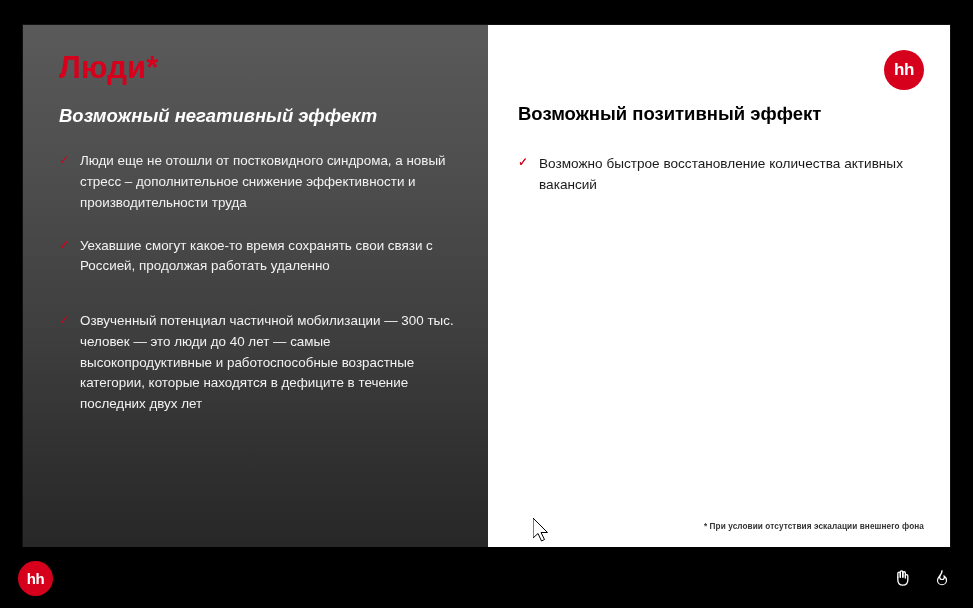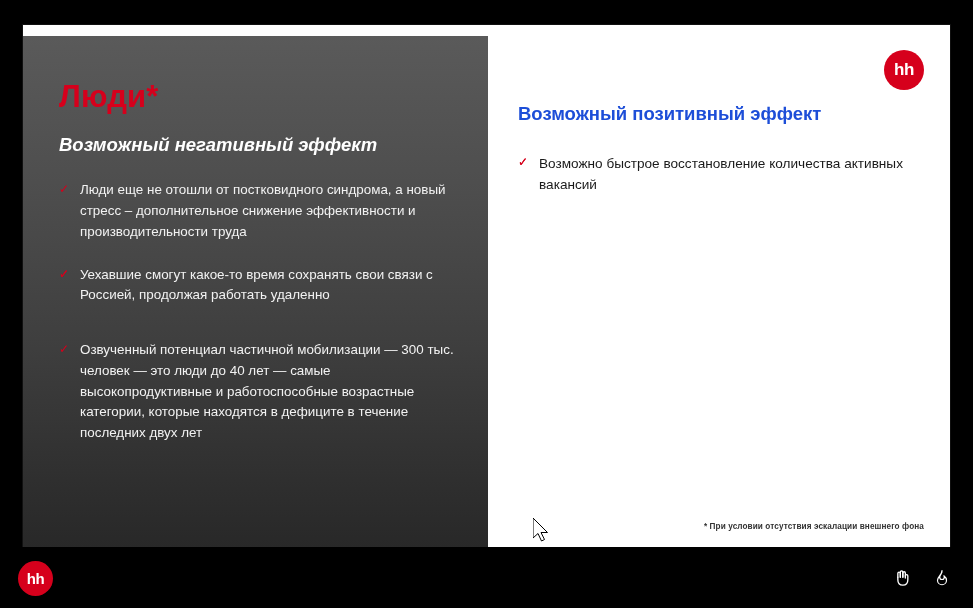--- a/index.html
+++ b/index.html
@@ -31,23 +31,22 @@
     background: #ffffff;
     box-shadow: 0 0 0 1px #111;
   }
   
   .panel-left {
     width: 465px;
     height: 100%;
     background: linear-gradient(180deg, #5a5a5a 0%, #4e4e4e 28%, #3e3e3e 60%, #2f2f2f 85%, #272727 100%);
     position: relative;
     box-sizing: border-box;
-    padding: 44px 34px 20px 36px;
-    color: #ffffff;
-    margin-top: 11px;
+    padding: 26px 34px 20px 36px;
+    color: #ffffff;
   }
   .panel-right {
     flex: 1;
     height: 100%;
     background: #ffffff;
     position: relative;
     box-sizing: border-box;
     padding: 26px 32px 20px 30px;
   }
   .title-main {
@@ -62,21 +61,21 @@
     font-size: 18.5px;
     font-weight: bold;
     color: #ffffff;
     margin: 0 0 24px 0;
     line-height: 1.2;
     font-style: italic;
   }
   .subtitle-right {
     font-size: 18.5px;
     font-weight: bold;
-    color: #1d4ed8;
+    color: #000000;
     margin: 52px 0 26px 0;
     line-height: 1.2;
   }
   ul.bullets {
     list-style: none;
     margin: 0;
     padding: 0;
   }
   ul.bullets li {
     position: relative;

